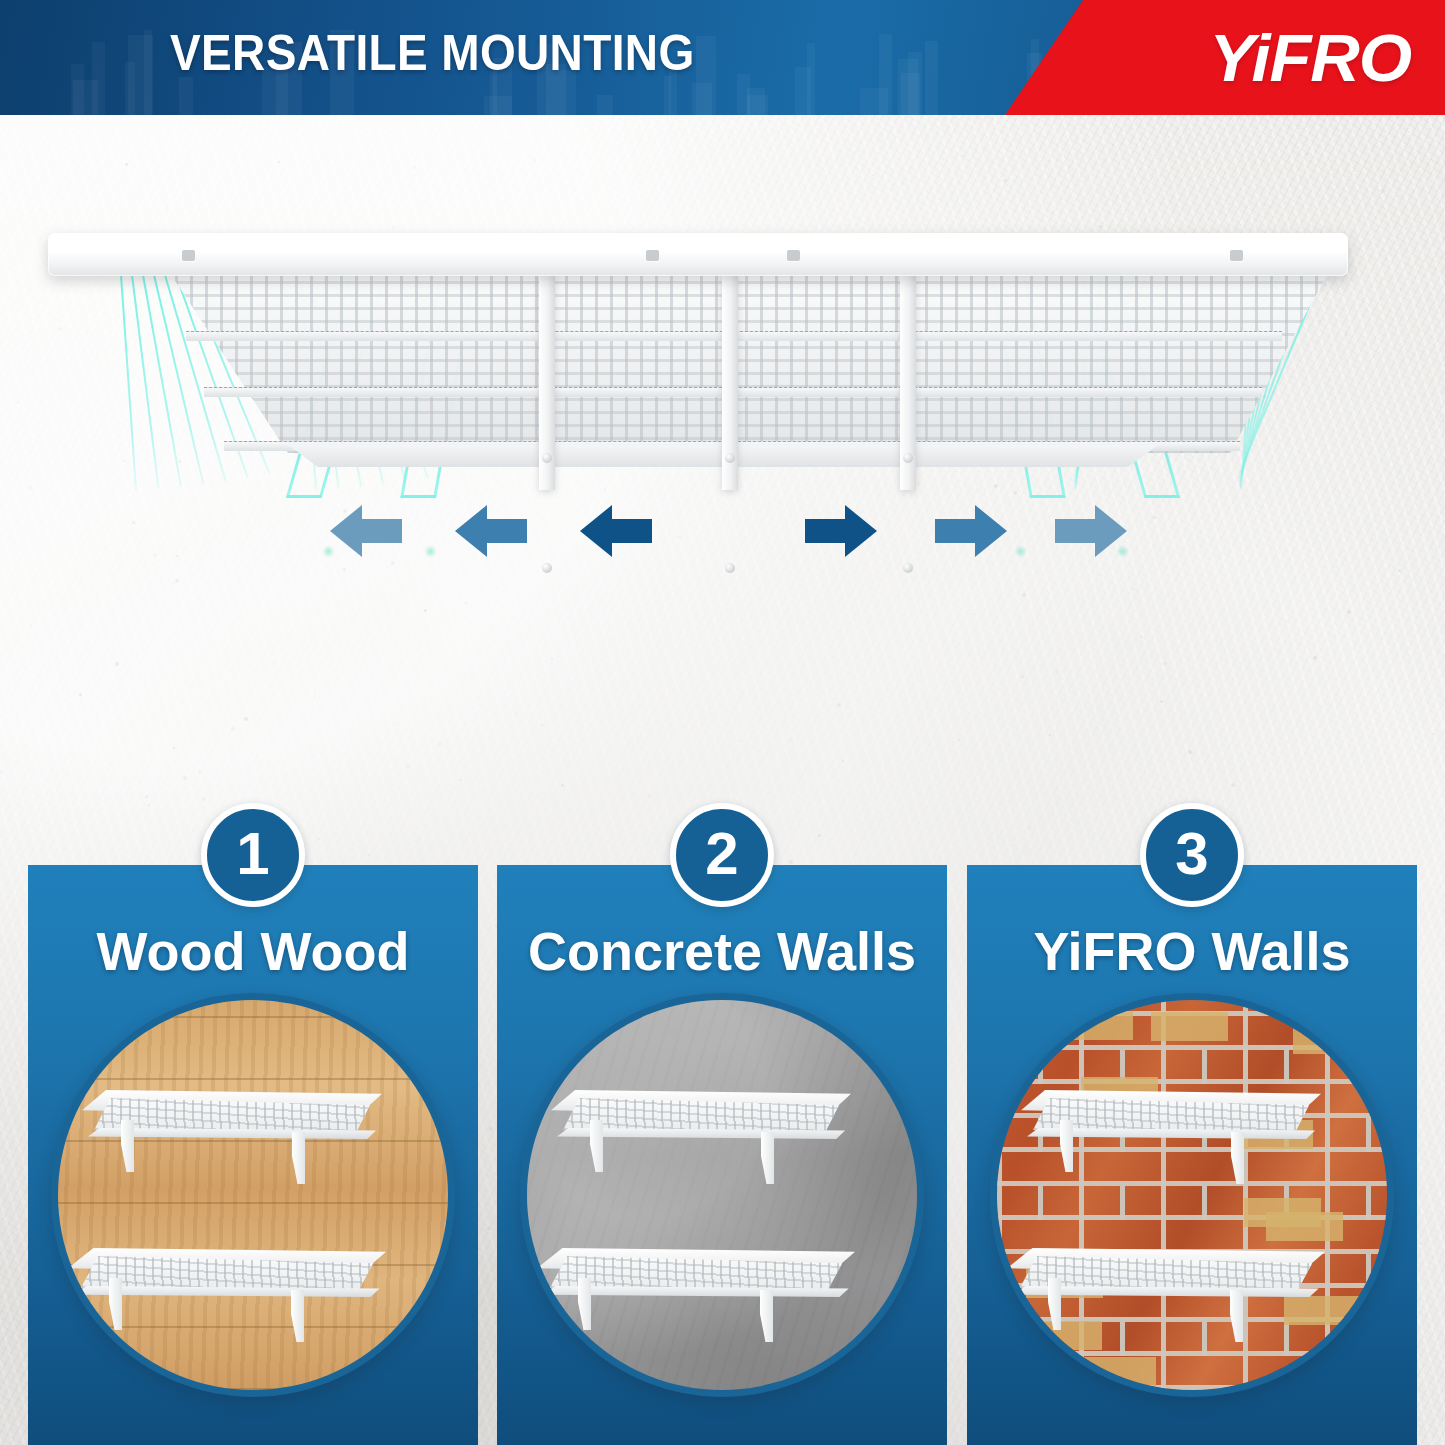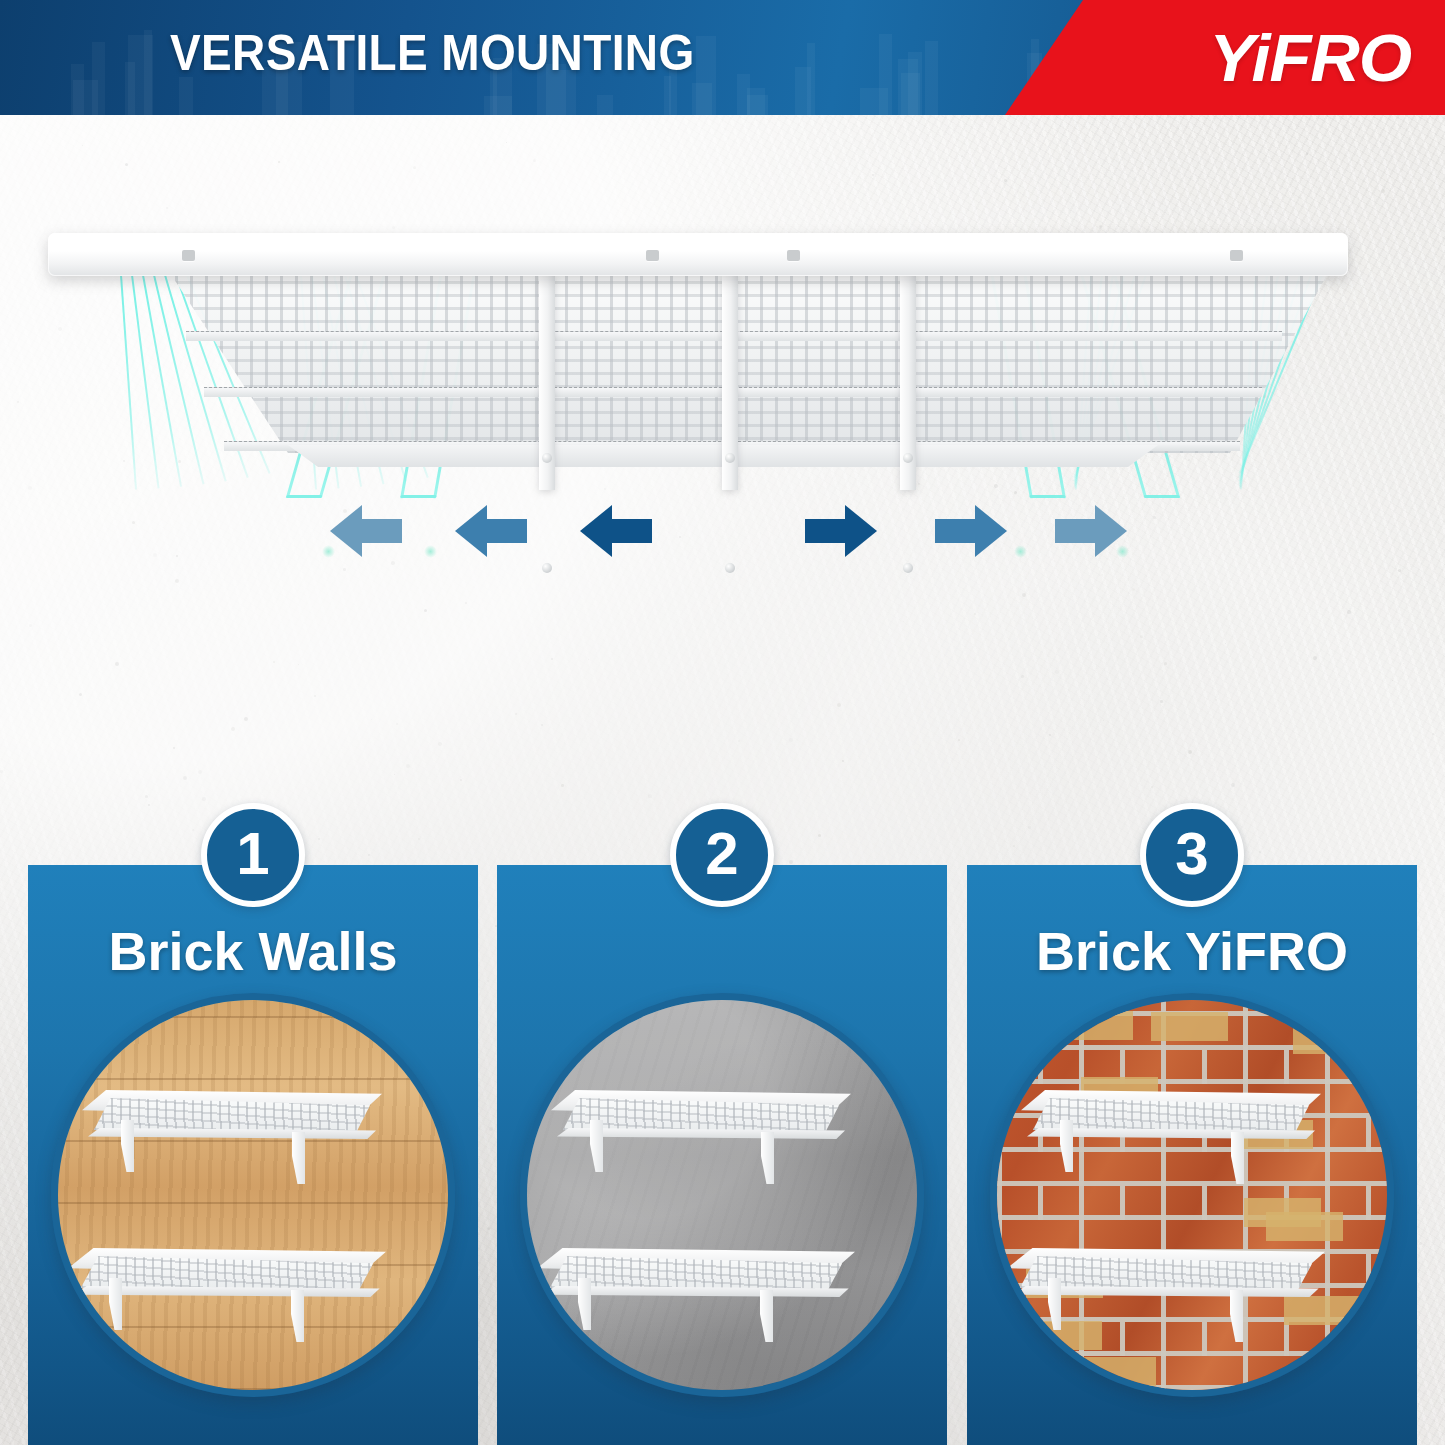--- a/index.html
+++ b/index.html
@@ -677,21 +677,21 @@
           <div class="shaft" style="background:#6b9cbd"></div>
           <div class="head" style="border-left-color:#6b9cbd"></div>
         </div>
       </div>
   </div>
 
 
   <div id="cards">
       <div class="card" style="left:28px">
         <div class="panel"></div>
-        <div class="card-title">Brick Walls</div>
+        <div class="card-title">Wood Wood</div>
         <div class="photo">
           <div class="photo-inner wall-wood">
             <div class="mini-shelf" style="left:24px;top:90px;width:300px;height:70px">
               <div class="mini-top"></div>
               <div class="mini-deck"></div>
               <div class="mini-lip"></div>
               <div class="mini-brkt" style="left:39px;top:30px"></div>
               <div class="mini-brkt" style="left:210px;top:42px"></div>
             </div>
             <div class="mini-shelf" style="left:10px;top:248px;width:318px;height:70px">
@@ -702,20 +702,21 @@
               <div class="mini-brkt" style="left:223px;top:42px"></div>
             </div>
           </div>
         </div>
         <div class="badge">
           <span>1</span>
         </div>
       </div>
       <div class="card" style="left:497px">
         <div class="panel"></div>
+        <div class="card-title">Concrete Walls</div>
         <div class="photo">
           <div class="photo-inner wall-concrete">
             <div class="mini-shelf" style="left:24px;top:90px;width:300px;height:70px">
               <div class="mini-top"></div>
               <div class="mini-deck"></div>
               <div class="mini-lip"></div>
               <div class="mini-brkt" style="left:39px;top:30px"></div>
               <div class="mini-brkt" style="left:210px;top:42px"></div>
             </div>
             <div class="mini-shelf" style="left:10px;top:248px;width:318px;height:70px">
@@ -726,21 +727,21 @@
               <div class="mini-brkt" style="left:223px;top:42px"></div>
             </div>
           </div>
         </div>
         <div class="badge">
           <span>2</span>
         </div>
       </div>
       <div class="card" style="left:967px">
         <div class="panel"></div>
-        <div class="card-title">Brick YiFRO</div>
+        <div class="card-title">YiFRO Walls</div>
         <div class="photo">
           <div class="photo-inner wall-brick">
             <div class="brick-offset"></div>
             <div class="brick-tan" style="left:239px;top:120px"></div>
             <div class="brick-tan" style="left:217px;top:395px"></div>
             <div class="brick-tan" style="left:269px;top:212px"></div>
             <div class="brick-tan" style="left:348px;top:366px"></div>
             <div class="brick-tan" style="left:84px;top:77px"></div>
             <div class="brick-tan" style="left:154px;top:12px"></div>
             <div class="brick-tan" style="left:29px;top:269px"></div>

